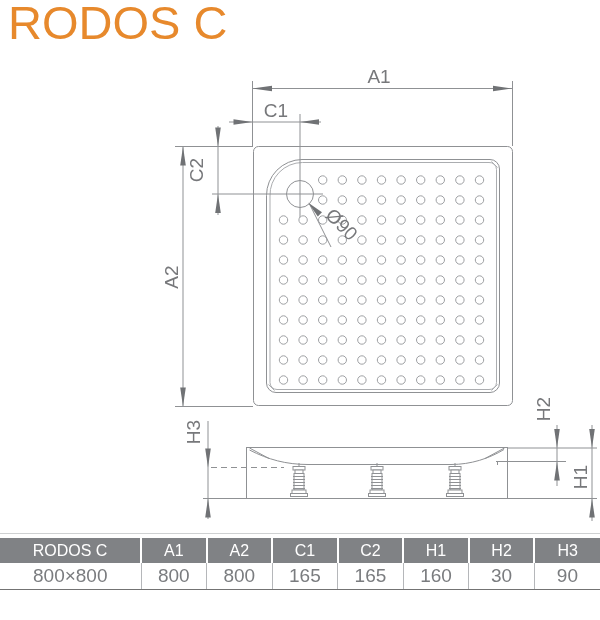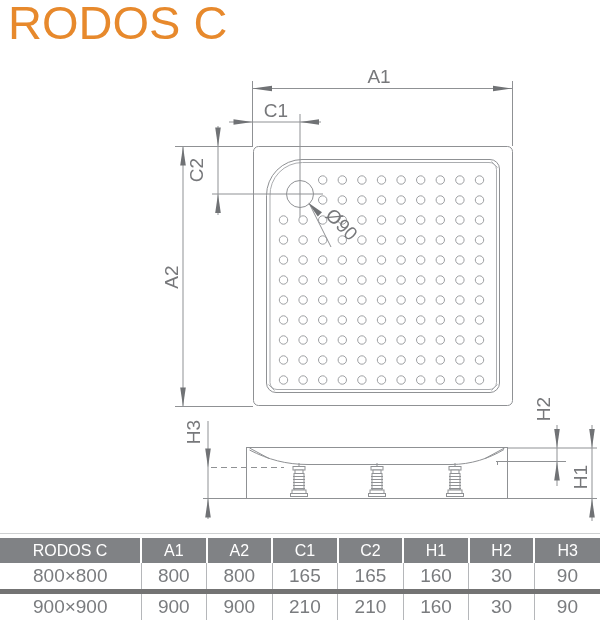--- a/index.html
+++ b/index.html
@@ -18,21 +18,21 @@
   .footg rect{stroke:#8F9194;stroke-width:1;fill:#fff;}
   .footg line{stroke:#8F9194;stroke-width:1;}
   .sep-hairline{position:absolute;left:0;top:533px;width:600px;height:1px;background:#CFD1D2;}
   table.dims{position:absolute;left:0;top:538px;width:600px;border-collapse:collapse;
              table-layout:fixed;font-family:"Liberation Sans",sans-serif;}
   table.dims th{background:#808285;color:#fff;font-size:16px;font-weight:400;
                 height:25px;text-align:center;padding:0;}
   table.dims th + th{border-left:2px solid #fff;}
   table.dims th:first-child{width:140px;}
   table.dims td{color:#7A7C7F;font-size:19px;height:26px;text-align:center;padding:0;
-                border-bottom:5px solid #737373;}
+                border-bottom:1px solid #737373;}
   table.dims td + td{border-left:1px solid #B5B7BA;}
 </style>
 </head>
 <body>
 
 <div class="stage">
 
   <div class="title">
     <div>RODOS C</div>
   </div>
@@ -298,26 +298,16 @@
         <tr>
           <td>800×800</td>
           <td>800</td>
           <td>800</td>
           <td>165</td>
           <td>165</td>
           <td>160</td>
           <td>30</td>
           <td>90</td>
         </tr>
-        <tr>
-          <td>900×900</td>
-          <td>900</td>
-          <td>900</td>
-          <td>210</td>
-          <td>210</td>
-          <td>160</td>
-          <td>30</td>
-          <td>90</td>
-        </tr>
       </tbody>
   </table>
 
 </div>
 
 </body></html>

